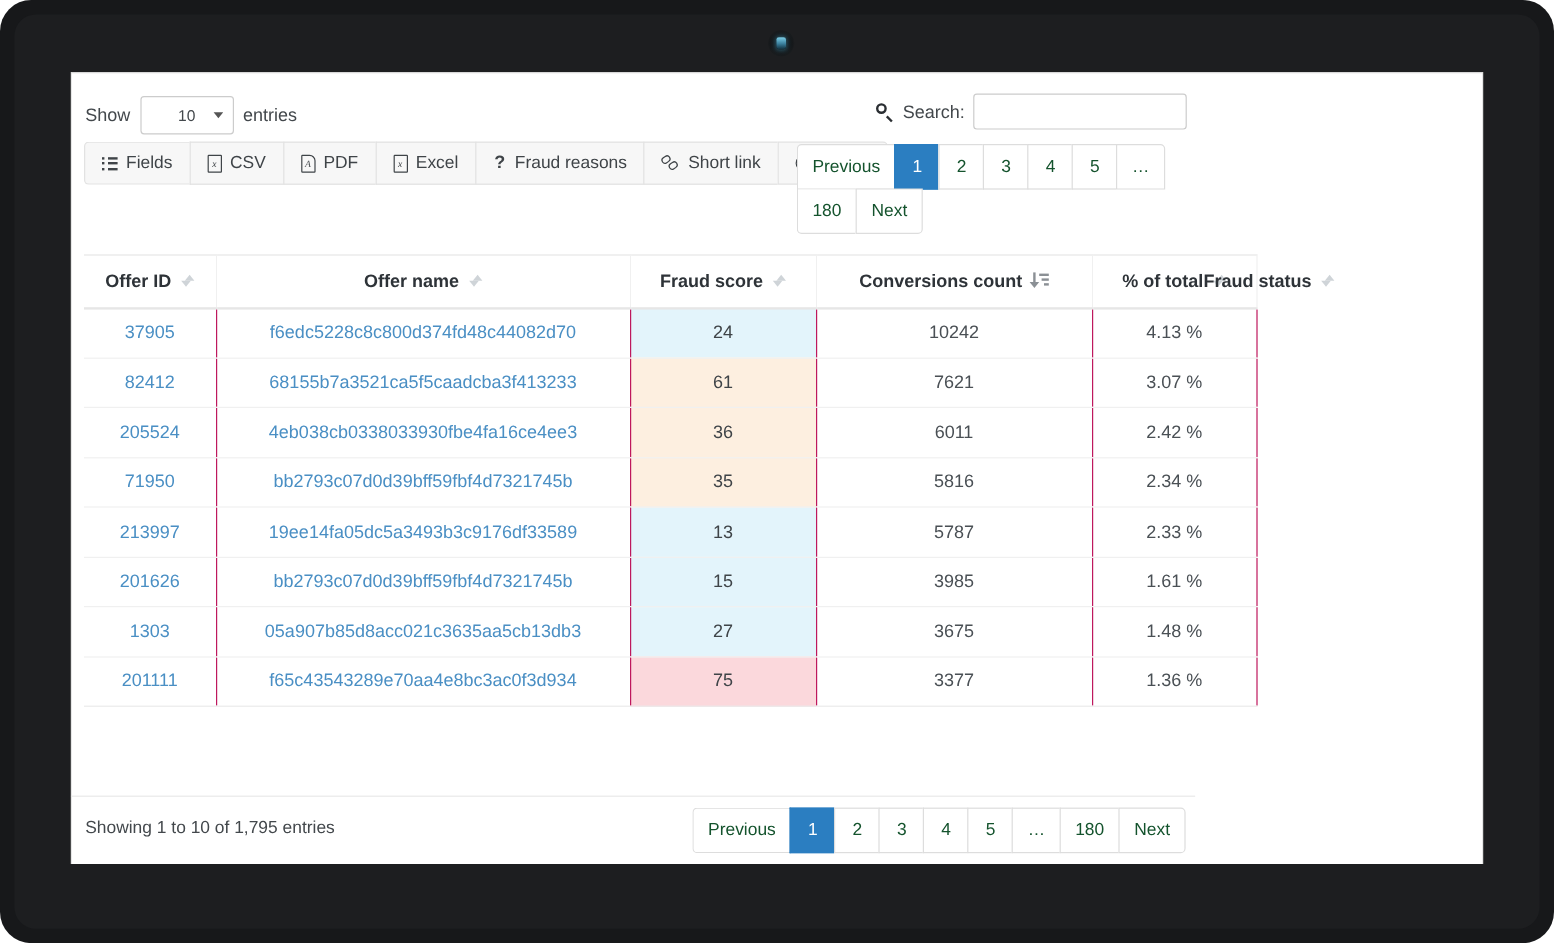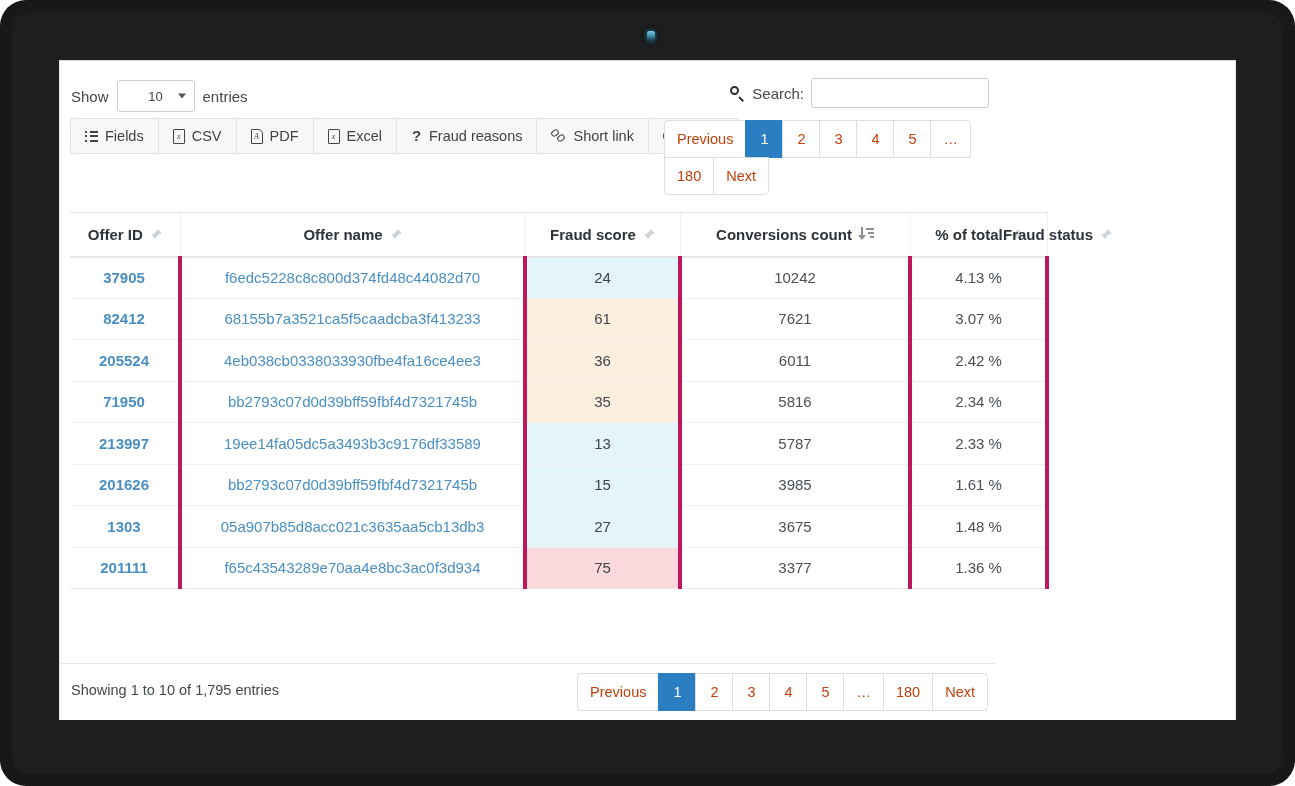--- a/index.html
+++ b/index.html
@@ -152,21 +152,21 @@
     box-sizing:border-box;
   }
   .ic-ban::after{
     content:"";position:absolute;left:-1px;top:6px;width:15px;height:1.6px;
     background:#3f4448;transform:rotate(-45deg);
   }
   .pag-item{
     min-width:37px;height:38px;padding:0 12px;
     display:flex;align-items:center;justify-content:center;
     background:#fff;border:1px solid #ddd;border-right:none;
-    color:#c2410c;font-size:14.5px;box-sizing:border-box;cursor:pointer;
+    color:#14532d;font-size:14.5px;box-sizing:border-box;cursor:pointer;
     white-space:nowrap;
   }
   .pag-item.active{background:#2b7ec1;border-color:#2b7ec1;color:#fff;}
   .pag-item.r-first{border-radius:4px 0 0 4px;}
   .pag-item.r-last{border-radius:0 4px 4px 0;border-right:1px solid #ddd;}
 
   .pag-top{
     position:absolute;right:8px;top:60px;
     width:324px;
     display:flex;flex-direction:column;align-items:flex-start;
@@ -215,26 +215,26 @@
     border-top:5px solid #8b9095;
   }
   .sort-active i{position:absolute;right:0;height:1.6px;background:#8b9095;}
   .sort-active i:nth-child(2){top:1px;width:8px;}
   .sort-active i:nth-child(3){top:5px;width:6px;}
   .sort-active i:nth-child(4){top:9px;width:4px;}
 
   tbody td{
     height:41.5px;
     border-bottom:1px solid #f0f0f0;
-    border-left:4px solid #be185d;
+    border-left:1px solid #be185d;
     font-size:15px;color:#4a5055;
     text-align:center;
     padding:0 8px;box-sizing:border-box;
   }
-  tbody td:first-child{border-left:none;font-weight:bold;}
+  tbody td:first-child{border-left:none;}
   tbody tr:last-child td{border-bottom:1px solid #eaeaea;margin-top:16px;}
   .lnk{color:#4a8fc4;cursor:pointer;}
   .score{color:#3f4448;}
 
   
   .bar{
     width:100%;height:19px;display:flex;border-radius:2px;overflow:hidden;
   }
   .bar span{display:block;height:100%;}
 

